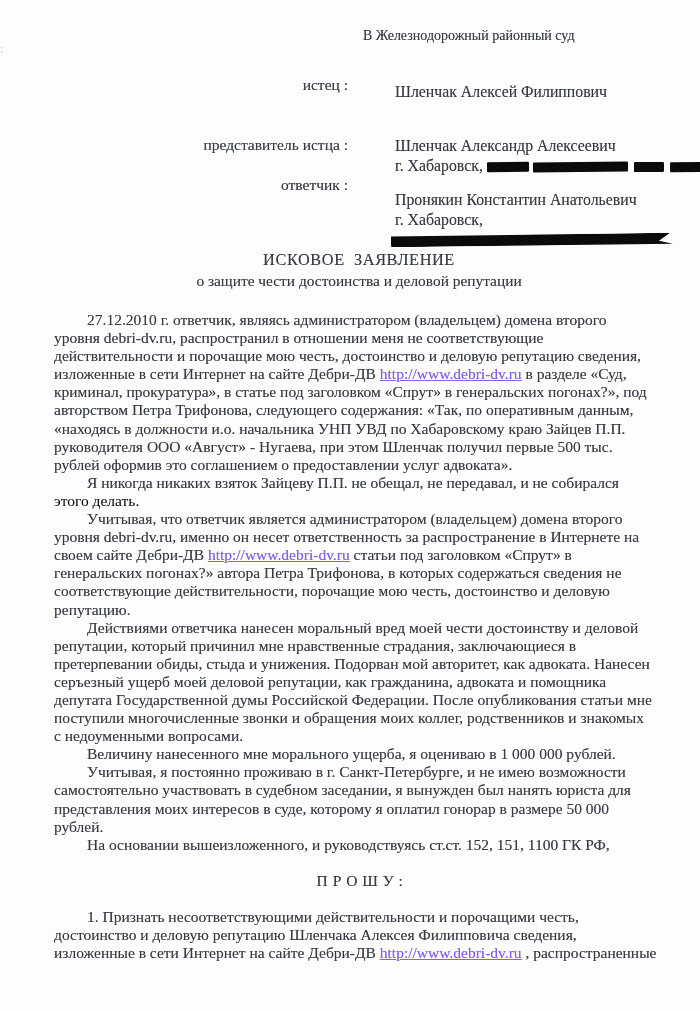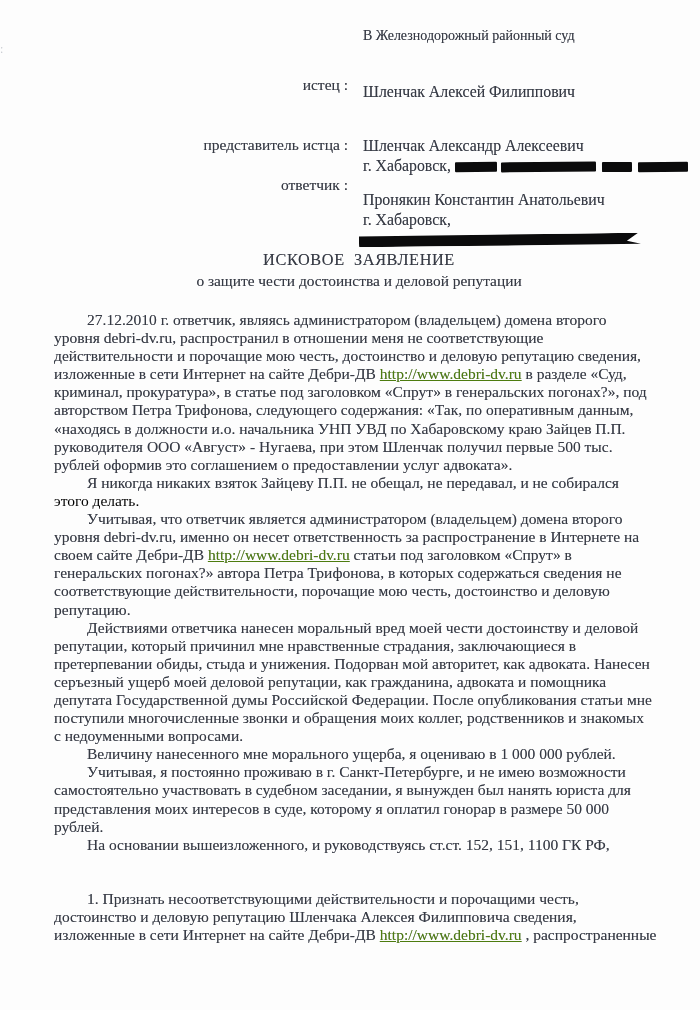--- a/index.html
+++ b/index.html
@@ -10,35 +10,35 @@
     background:#fdfdfd;
     overflow:hidden;
     font-family:"Liberation Serif","DejaVu Serif",serif;
     color:#363a44;
     text-shadow:0 0 .5px rgba(46,50,66,.45);
   }
   
   .court{position:absolute;left:363px;top:28px;font-size:14px;white-space:nowrap;}
   .party-label{position:absolute;left:0;width:348px;text-align:right;font-size:15.5px;white-space:nowrap;}
   .party-rows{position:absolute;left:363px;}
-  .prow{height:20px;line-height:20px;white-space:nowrap;font-size:15.8px;}
+  .prow{height:20px;line-height:20px;white-space:nowrap;font-size:15.8px;margin-left:32px;}
   #party0-label{top:76px;} #party0-rows{top:82px;}
   #party1-label{top:136px;} #party1-rows{top:136px;}
   #party2-label{top:176px;} #party2-rows{top:190px;}
   
   .title{position:absolute;left:53px;width:612px;top:250px;text-align:center;
          font-size:16.3px;letter-spacing:.6px;white-space:pre;}
   .subtitle{position:absolute;left:53px;width:612px;top:272px;text-align:center;font-size:15.4px;}
   
   .doc-body{position:absolute;left:54px;top:311px;width:612px;font-size:15.5px;}
   .line{height:18.1px;line-height:18.1px;white-space:nowrap;}
   .line.center{text-align:center;letter-spacing:.5px;}
   .ind{display:inline-block;width:33px;}
   .run{}
-  .link{color:#4d7c0f;text-decoration:underline;}
+  .link{color:#8b5cf6;text-decoration:underline;}
   .muted{color:#000000;text-shadow:none;}
   
   .redact{display:inline-block;height:10px;background:#0b0b0c;vertical-align:-1px;
           border-radius:1px;transform:rotate(-.5deg);}
   .redact.taper{height:12px;clip-path:polygon(0 10%,99% 0,95% 65%,100% 92%,0 100%);}
   .rgap{display:inline-block;}
   
   .artifact{position:absolute;left:0;top:46px;width:5px;height:14px;color:#c9ccd2;
             font-size:12px;line-height:7px;text-shadow:none;}
 </style>
@@ -97,19 +97,20 @@
       <div class="line"><span class="run">депутата Государственной думы Российской Федерации. После опубликования статьи мне</span></div>
       <div class="line"><span class="run">поступили многочисленные звонки и обращения моих коллег, родственников и знакомых</span></div>
       <div class="line"><span class="run">с недоуменными вопросами.</span></div>
       <div class="line"><span class="ind"></span><span class="run">Величину нанесенного мне морального ущерба, я оцениваю в 1 000 000 рублей.</span></div>
       <div class="line"><span class="ind"></span><span class="run">Учитывая, я постоянно проживаю в г. Санкт-Петербурге, и не имею возможности</span></div>
       <div class="line"><span class="run">самостоятельно участвовать в судебном заседании, я вынужден был нанять юриста для</span></div>
       <div class="line"><span class="run">представления моих интересов в суде, которому я оплатил гонорар в размере 50 000</span></div>
       <div class="line"><span class="run">рублей.</span></div>
       <div class="line"><span class="ind"></span><span class="run">На основании вышеизложенного, и руководствуясь ст.ст. 152, 151, 1100 ГК РФ,</span></div>
       <div class="line"></div>
+      <div class="line center"><span class="run">П Р О Ш У :</span></div>
       <div class="line"></div>
       <div class="line"><span class="ind"></span><span class="run">1. Признать несоответствующими действительности и порочащими честь,</span></div>
       <div class="line"><span class="run">достоинство и деловую репутацию Шленчака Алексея Филипповича сведения,</span></div>
       <div class="line"><span class="run">изложенные в сети Интернет на сайте Дебри-ДВ </span><span class="link">http://www.debri-dv.ru</span><span class="run"> , распространенные</span></div>
     </div>
 
 </div>
 
 </body></html>

